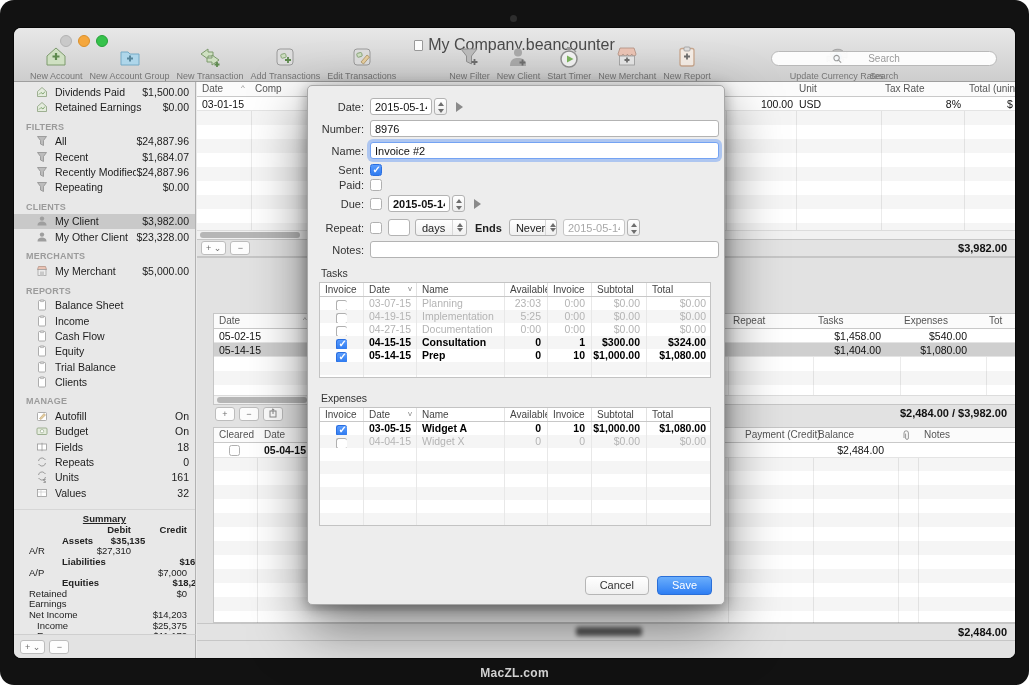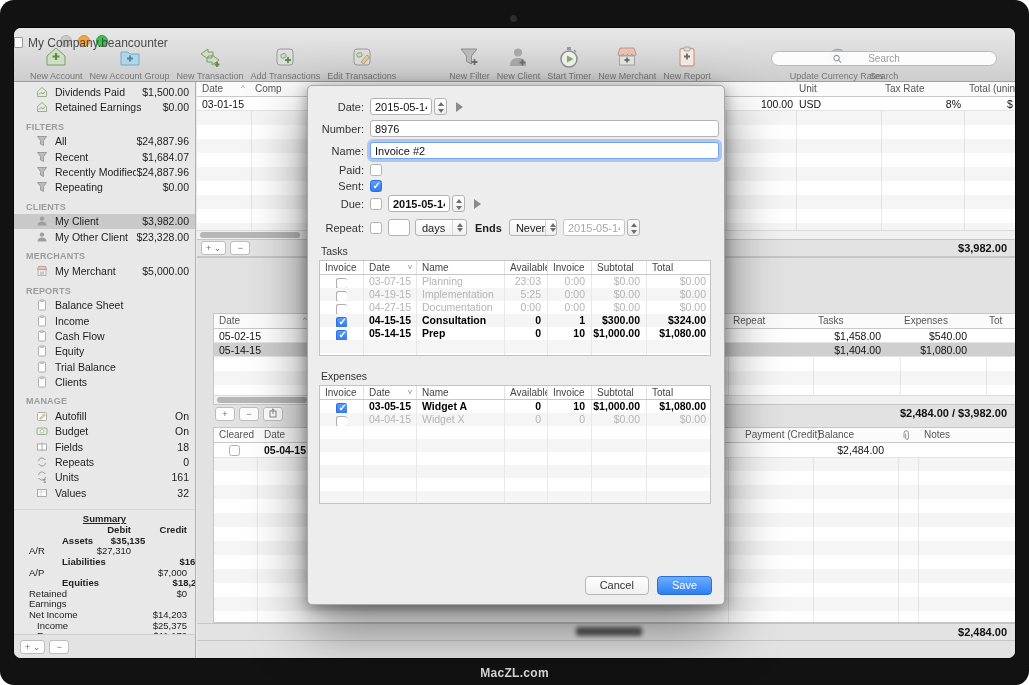--- a/index.html
+++ b/index.html
@@ -10,21 +10,21 @@
 
   .window { position:absolute; left:14px; top:28px; width:1001px; height:630px; background:#e9e9e9; border-radius:7px; overflow:hidden; font-size:11px; color:#222; box-shadow:0 0 0 1px rgba(0,0,0,.55); }
 
   
   .titlebar { position:absolute; left:0; top:0; width:100%; height:54px; background:linear-gradient(#e8e8e8,#cdcdcd); border-bottom:1px solid #9f9f9f; }
   .traffic { position:absolute; left:46px; top:7px; display:flex; gap:6px; }
   .tl { width:12px; height:12px; border-radius:50%; }
   .tl.close { background:#c9c9c9; border:1px solid #b2b2b2; }
   .tl.min { background:#f5a73d; border:1px solid #d98f2b; }
   .tl.max { background:#36c24b; border:1px solid #27a13a; }
-  .wtitle { position:absolute; left:0; right:0; top:8px; text-align:left; font-size:12px; color:#4a4a4a; }
+  .wtitle { position:absolute; left:0; right:0; top:8px; text-align:center; font-size:16px; color:#4a4a4a; }
   .wtitle .doc { display:inline-block; width:9px; height:11px; background:#fdfdfd; border:1px solid #9a9a9a; border-radius:1px; vertical-align:-1px; margin-right:5px; }
   .tools { position:absolute; left:16px; top:16px; display:flex; align-items:flex-start; }
   .tool { display:flex; flex-direction:column; align-items:center; margin-right:7px; cursor:default; }
   .tool .ticon { height:26px; display:flex; align-items:center; justify-content:center; }
   .tool .tlabel { font-size:9px; color:#757575; margin-top:1px; white-space:nowrap; }
   .tspace1 { width:46px; } .tspace2 { width:72px; }
   .searchwrap { position:absolute; right:18px; top:23px; width:226px; text-align:center; }
   .searchbox { width:226px; height:15px; border:1px solid #b9b9b9; border-radius:8px; background:rgba(255,255,255,.92); font-size:10px; color:#333; text-align:center; outline:none; }
   .searchbox::placeholder { color:#9a9a9a; }
   .searchcap { font-size:9px; color:#757575; margin-top:5px; }
@@ -650,27 +650,27 @@
       <span class="disc"></span>
     </div>
     <div class="frow">
       <span class="flabel">Number:</span>
       <input class="field wfield" value="8976" style="">
     </div>
     <div class="frow">
       <span class="flabel">Name:</span>
       <input class="field wfield focus" value="Invoice #2" style="">
     </div>
+    <div class="frow" style="margin-bottom:3px;">
+      <span class="flabel">Sent:</span>
+      <span class="cb on"></span>
+    </div>
     <div class="frow" style="margin-bottom:4px;">
       <span class="flabel">Paid:</span>
       <span class="cb"></span>
-    </div>
-    <div class="frow" style="margin-bottom:3px;">
-      <span class="flabel">Sent:</span>
-      <span class="cb on"></span>
     </div>
     <div class="frow">
       <span class="flabel">Due:</span>
       <span class="cb" style="margin-right:6px;"></span>
       <input class="field dfield" style="font-weight: bold;" value="2015-05-14">
       <span class="stepper">
           <i class="up"></i>
           <i class="dn"></i>
         </span>
       <span class="disc"></span>
@@ -687,20 +687,24 @@
       <span class="popup" style="width:48px;">
           <span>Never</span>
           <span class="parrows"></span>
         </span>
       <input class="field dis dfield" style="margin-left: 6px;" value="2015-05-14">
       <span class="stepper">
           <i class="up"></i>
           <i class="dn"></i>
         </span>
     </div>
+    <div class="frow">
+      <span class="flabel">Notes:</span>
+      <input class="field wfield" style="">
+    </div>
 
     <div class="grouplbl">Tasks</div>
     <div class="dtable" style="height:96px;">
       <div class="dthead">
         <span>Invoice</span>
           <span class="sort">Date</span>
           <span>Name</span>
           <span>Available</span>
           <span>Invoice</span>
           <span>Subtotal</span>

